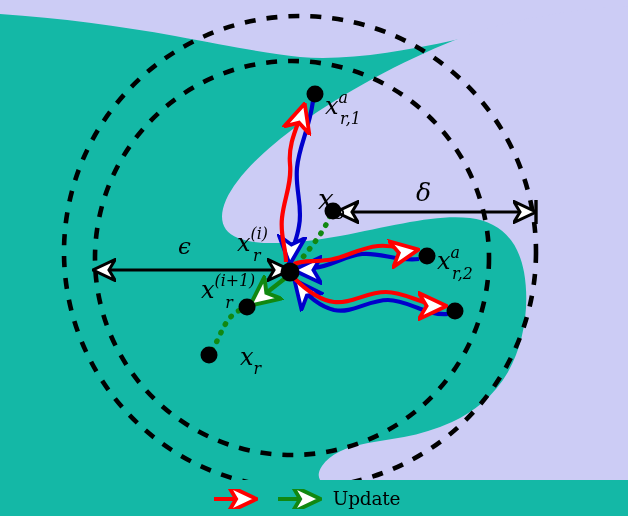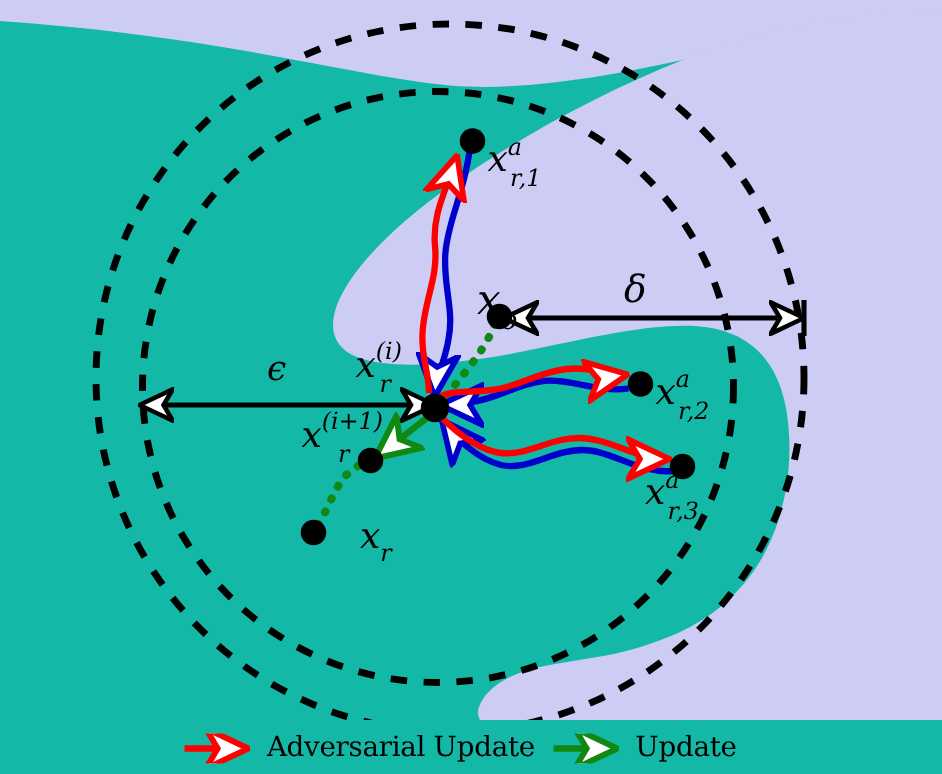--- a/index.html
+++ b/index.html
@@ -186,23 +186,20 @@
   </div>
 
   <div class="math-label" style="left:237px; top:229px; font-size:24px;">
     <span>x</span><sup style="position:relative; top:-3px;">(i)</sup><sub style="position:relative; left:-15px; top:4px;">r</sub>
   </div>
 
   <div class="math-label" style="left:437px; top:247px; font-size:24px;">
     <span>x</span><sup style="position:relative; top:-2px;">a</sup><sub style="position:relative; left:-8px; top:4px;">r,2</sub>
   </div>
 
-  <div class="math-label" style="left:430px; top:314px; font-size:24px;">
-    <span>x</span><sup style="position:relative; top:-2px;">a</sup><sub style="position:relative; left:-8px; top:4px;">r,3</sub>
-  </div>
 
   <div class="math-label" style="left:185px; top:276px; font-size:24px;margin-left:16px;">
     <span>x</span><sup style="position:relative; top:-3px;">(i+1)</sup><sub style="position:relative; left:-30px; top:4px;">r</sub>
   </div>
 
   <div class="math-label" style="left:220px; top:345px; font-size:24px;margin-left:20px;">
     <span>x</span><sub style="position:relative; top:3px;">r</sub>
   </div>
 
   <div class="math-label greek" style="left:178px; top:235px; font-size:23px;">ϵ</div>
@@ -213,21 +210,20 @@
 
     <div class="legend-entry">
       <svg class="legend-swatch" width="54" height="20" viewBox="0 0 54 20">
         <defs>
           <marker id="lgRed" viewBox="0 0 12 12" refX="10.5" refY="6" markerWidth="7.4" markerHeight="7.4" orient="auto-start-reverse">
             <path d="M0.5,0.8 L11.5,6 L0.5,11.2 L3.6,6 Z" fill="#ffffff" stroke="#ff0000" stroke-width="1.5"></path>
           </marker>
         </defs>
         <line x1="2" y1="10" x2="42" y2="10" stroke="#ff0000" stroke-width="4.2" marker-end="url(#lgRed)"></line>
       </svg>
-      <span class="legend-text">Adversarial Update</span>
     </div>
 
 
     <div class="legend-entry">
       <svg class="legend-swatch" width="54" height="20" viewBox="0 0 54 20">
         <defs>
           <marker id="lgGreen" viewBox="0 0 12 12" refX="10.5" refY="6" markerWidth="7.4" markerHeight="7.4" orient="auto-start-reverse">
             <path d="M0.5,0.8 L11.5,6 L0.5,11.2 L3.6,6 Z" fill="#ffffff" stroke="#118811" stroke-width="1.5"></path>
           </marker>
         </defs>

